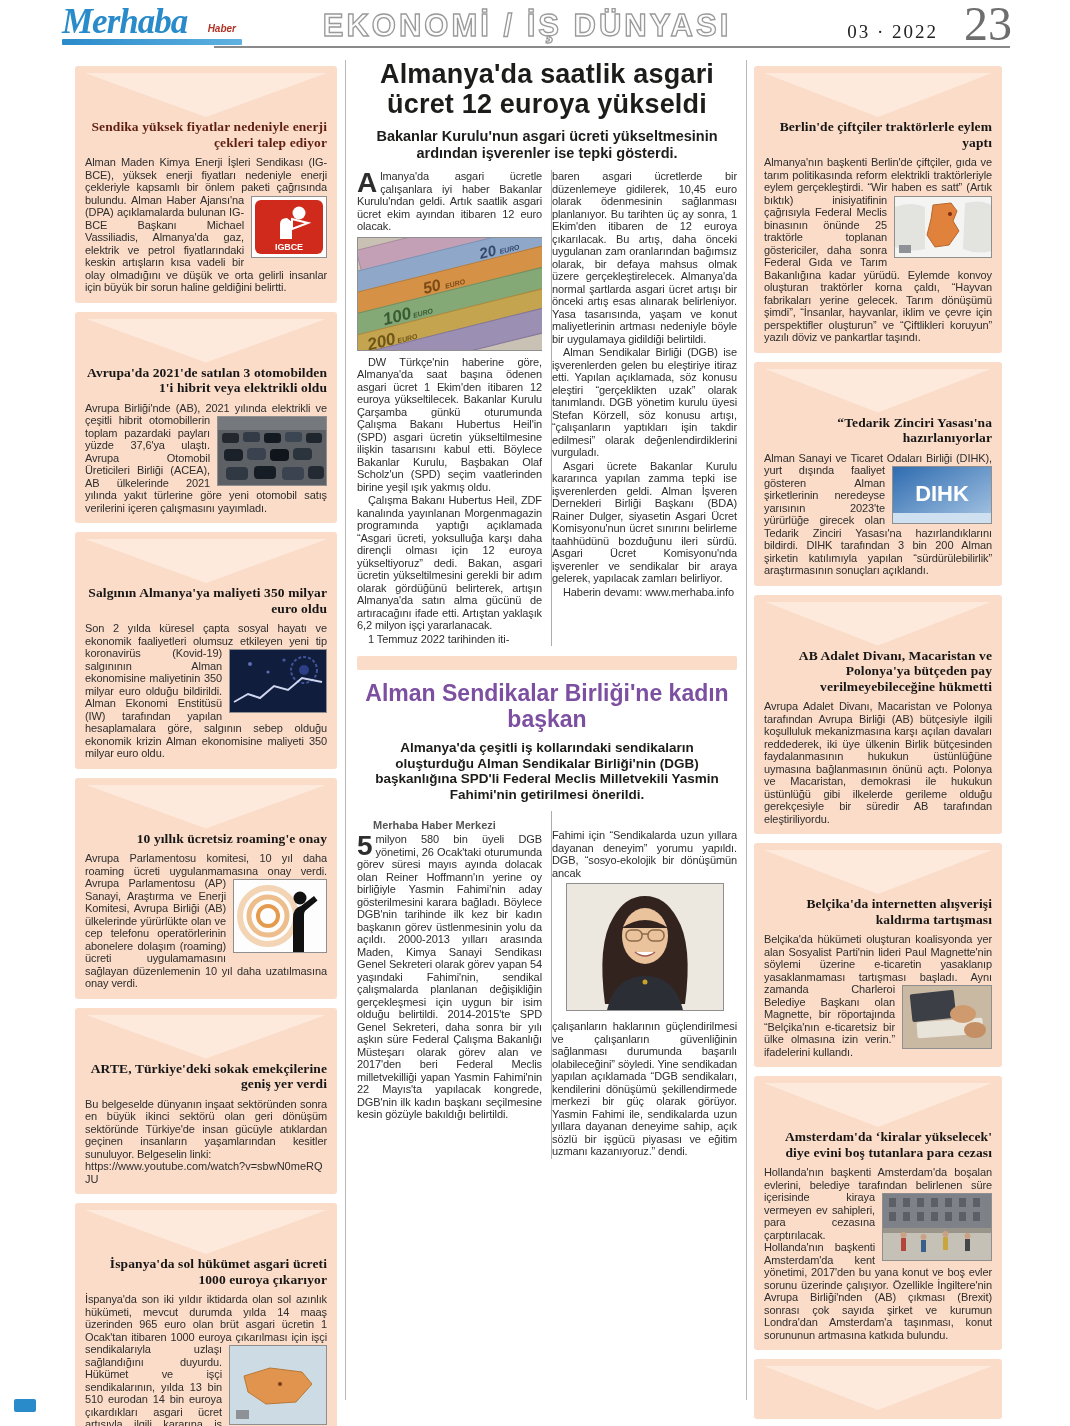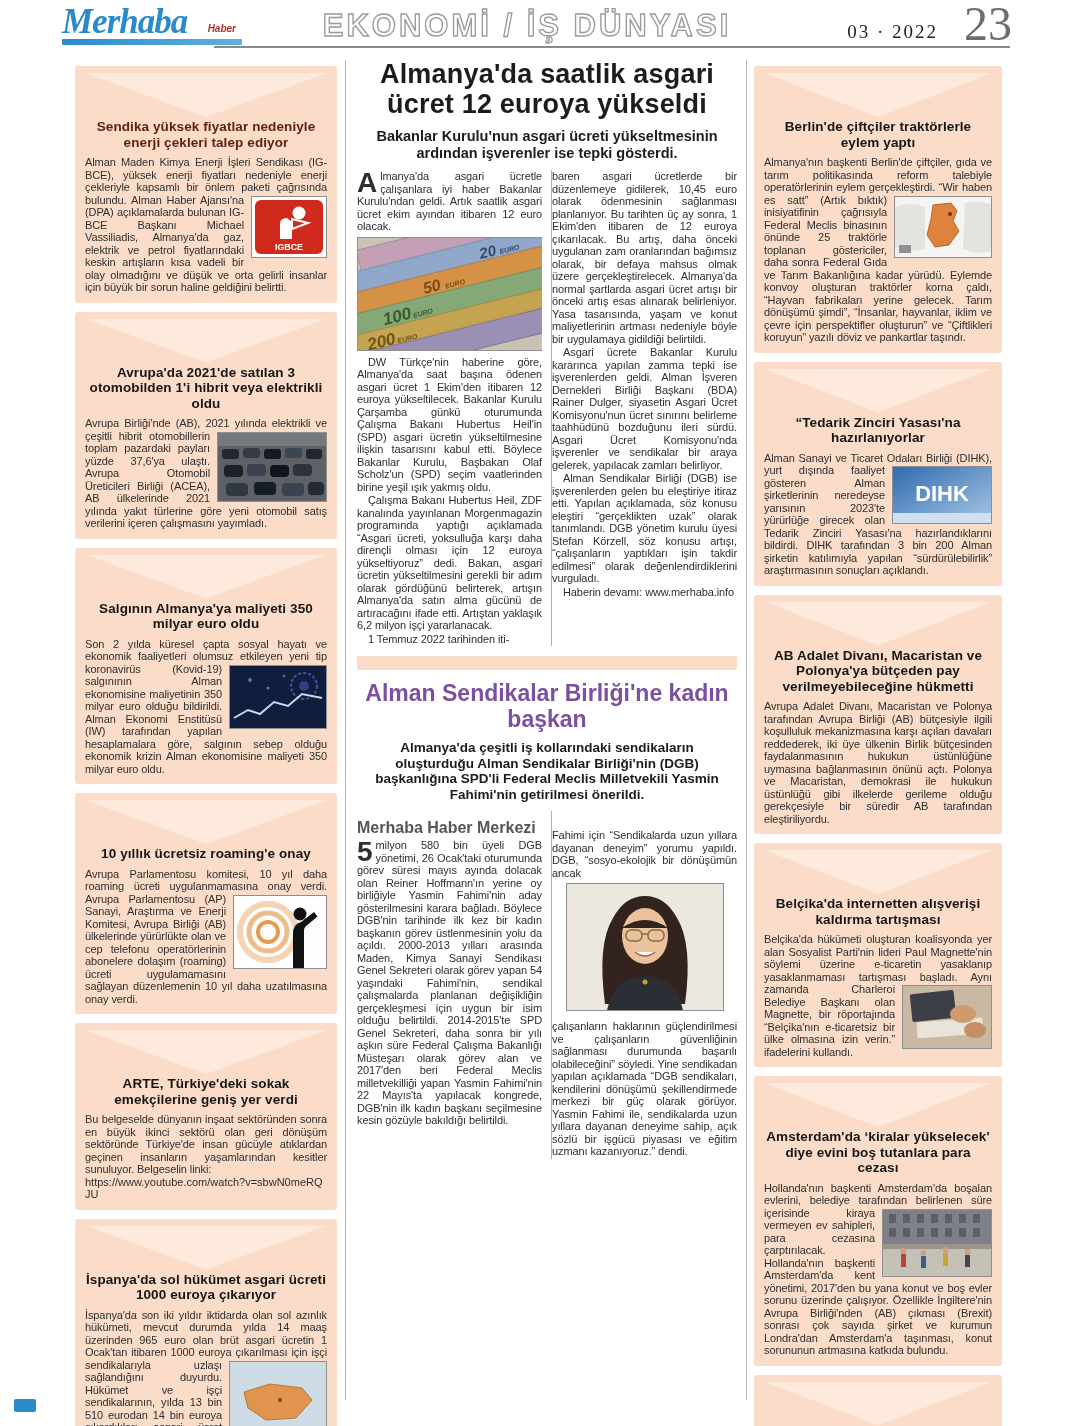--- a/index.html
+++ b/index.html
@@ -22,43 +22,43 @@
   .col-left{position:absolute;left:75px;top:66px;width:262px;}
   .col-center{position:absolute;left:357px;top:58px;width:380px;}
   .col-right{position:absolute;left:754px;top:66px;width:248px;}
   .vline{position:absolute;top:60px;height:1340px;width:1px;background:#b8b8b8;}
   .vl1{left:345px;} .vl2{left:746px;}
   
   .card{position:relative;background:#fbdcc8;border-radius:3px;padding:7px 10px 9px;margin-bottom:9px;overflow:hidden;}
   .notch{position:absolute;top:0;left:0;width:100%;height:44px;background:#fdeadd;
          clip-path:polygon(0 0,100% 0,50% 100%);}
   .card>*{position:relative;}
-  .h{font-weight:800;text-align:center;font-size:13.5px;line-height:15.5px;letter-spacing:.1px;
-     margin:2px 0 6px;color:#161616;}
+  .h{font-weight:800;text-align:right;font-size:13.5px;line-height:15.5px;letter-spacing:.1px;
+     margin:2px 0 6px;color:#161616;font-family:Liberation Serif, serif;}
   .h.maroon{color:#5f1f10;}
   .b{font-size:11px;line-height:12.5px;text-align:justify;color:#2e2e2e;margin:0;letter-spacing:-.1px;}
   .b::after{content:"";display:block;clear:both;}
   .linktext{font-size:11px;line-height:12.5px;word-break:break-all;color:#2e2e2e;}
   .fl{float:right;margin:2px 0 2px 7px;}
   .fl svg{display:block;border:1px solid #8f8f8f;background:#fff;}
   
   .mh{font-size:27px;line-height:29.5px;font-weight:800;text-align:center;color:#1c1c1a;
       letter-spacing:.2px;margin:2px 0 0;}
   .msub{font-size:14.5px;line-height:16.5px;font-weight:800;text-align:center;color:#1c1c1a;margin:9px 4px 0;}
   .twocol{display:flex;margin-top:9px;}
   .tc{flex:1;min-width:0;}
   .tc2{border-left:1px solid #adadad;margin-left:9px;}
   .p{font-size:11px;line-height:12.5px;text-align:justify;text-indent:11px;margin:0 0 1px;letter-spacing:-.1px;}
   .p.ni{text-indent:0;}
   .dc{float:left;font-size:28px;line-height:23px;font-weight:bold;padding:1px 3px 0 0;color:#2e2e2e;}
   .photo{display:block;border:1px solid #8f8f8f;margin:4px 0 5px;background:#fff;}
   .sep-band{height:14px;background:#fbdcc8;border-radius:2px;margin:10px 0 10px;}
   .ph{font-size:23px;line-height:26px;font-weight:800;text-align:center;color:#7c4fa1;margin:2px 0 0;}
   .psub{font-size:13.5px;line-height:15.5px;font-weight:800;text-align:center;color:#1c1c1a;margin:8px 2px 8px;}
-  .byline{font-size:16px;font-weight:bold;color:#555;margin:8px 0 2px;}
+  .byline{font-size:11px;font-weight:bold;color:#555;margin:8px 16px 2px;}
   .portrait-wrap{text-align:center;margin:4px 0 5px;}
   .portrait-wrap svg{border:1px solid #8f8f8f;}
   .corner-mark{position:absolute;left:14px;bottom:14px;width:22px;height:13px;background:#2a8bca;border-radius:2px;}
 </style>
 </head>
 <body>
 
 <div class="page">
 
   <div class="masthead">
@@ -213,22 +213,22 @@
                   </g>
                 </g>
               </svg>
             </span>
           <p class="p">DW Türkçe'nin haberine göre, Almanya'da saat başına ödenen asgari ücret 1 Ekim'den itibaren 12 euroya yükseltilecek. Bakanlar Kurulu Çarşamba günkü oturumunda Çalışma Bakanı Hubertus Heil'in (SPD) asgari ücretin yükseltilmesine ilişkin tasarısını kabul etti. Böylece Bakanlar Kurulu, Başbakan Olaf Scholz'un (SPD) seçim vaatlerinden birine yeşil ışık yakmış oldu.</p>
           <p class="p">Çalışma Bakanı Hubertus Heil, ZDF kanalında yayınlanan Morgenmagazin programında yaptığı açıklamada “Asgari ücreti, yoksulluğa karşı daha dirençli olması için 12 euroya yükseltiyoruz” dedi. Bakan, asgari ücretin yükseltilmesini gerekli bir adım olarak gördüğünü belirterek, artışın Almanya'da satın alma gücünü de artıracağını ifade etti. Artıştan yaklaşık 6,2 milyon işçi yararlanacak.</p>
           <p class="p">1 Temmuz 2022 tarihinden iti-</p>
         </div>
         <div class="tc tc2">
           <p class="p ni">baren asgari ücretlerde bir düzenlemeye gidilerek, 10,45 euro olarak ödenmesinin sağlanması planlanıyor. Bu tarihten üç ay sonra, 1 Ekim'den itibaren de 12 euroya çıkarılacak. Bu artış, daha önceki uygulanan zam oranlarından bağımsız olarak, bir defaya mahsus olmak üzere gerçekleştirelecek. Almanya'da normal şartlarda asgari ücret artışı bir önceki artış esas alınarak belirleniyor. Yasa tasarısında, yaşam ve konut maliyetlerinin artması nedeniyle böyle bir uygulamaya gidildiği belirtildi.</p>
+          <p class="p">Alman Sendikalar Birliği (DGB) ise işverenlerden gelen bu eleştiriye itiraz etti. Yapılan açıklamada, söz konusu eleştiri “gerçeklikten uzak” olarak tanımlandı. DGB yönetim kurulu üyesi Stefan Körzell, söz konusu artışı, “çalışanların yaptıkları işin takdir edilmesi” olarak değenlendirdiklerini vurguladı.</p>
           <p class="p">Asgari ücrete Bakanlar Kurulu kararınca yapılan zamma tepki ise işverenlerden geldi. Alman İşveren Dernekleri Birliği Başkanı (BDA) Rainer Dulger, siyasetin Asgari Ücret Komisyonu'nun ücret sınırını belirleme taahhüdünü bozduğunu ileri sürdü. Asgari Ücret Komisyonu'nda işverenler ve sendikalar bir araya gelerek, yapılacak zamları belirliyor.</p>
-          <p class="p">Alman Sendikalar Birliği (DGB) ise işverenlerden gelen bu eleştiriye itiraz etti. Yapılan açıklamada, söz konusu eleştiri “gerçeklikten uzak” olarak tanımlandı. DGB yönetim kurulu üyesi Stefan Körzell, söz konusu artışı, “çalışanların yaptıkları işin takdir edilmesi” olarak değenlendirdiklerini vurguladı.</p>
           <p class="p">Haberin devamı: www.merhaba.info</p>
         </div>
       </div>
     </div>
 
     <div class="sep-band"></div>
 
     <div>
       <div class="ph">Alman Sendikalar Birliği'ne kadın başkan</div>
       <div class="psub">Almanya'da çeşitli iş kollarındaki sendikaların oluşturduğu Alman Sendikalar Birliği'nin (DGB) başkanlığına SPD'li Federal Meclis Milletvekili Yasmin Fahimi'nin getirilmesi önerildi.</div>
@@ -255,21 +255,21 @@
         </div>
       </div>
     </div>
   </div>
 
   <div class="col-right">
 
     <div class="card">
       <div class="notch"></div>
       <div class="h">Berlin'de çiftçiler traktörlerle eylem yaptı</div>
-      <p class="b"><span>Almanya'nın başkenti Berlin'de çiftçiler, gıda ve tarım politikasında reform talebiyle operatörlerinin eylem gerçekleştirdi. “Wir haben es satt” </span><span class="fl">
+      <p class="b"><span>Almanya'nın başkenti Berlin'de çiftçiler, gıda ve tarım politikasında reform elektrikli traktörleriyle eylem gerçekleştirdi. “Wir haben es satt” </span><span class="fl">
             <svg width="96" height="60" viewBox="0 0 96 60">
               <rect width="96" height="60" fill="#f4f4f2"></rect>
               <path d="M0 10 Q16 4 30 10 L30 52 Q14 56 0 50 Z" fill="#e3e3e0"></path>
               <path d="M70 6 Q86 2 96 8 L96 54 Q82 58 68 52 Z" fill="#e3e3e0"></path>
               <path d="M38 8 L56 6 L62 14 L58 24 L64 34 L54 48 L40 50 L32 38 L36 22 Z" fill="#e0813c" stroke="#b9662c"></path>
               <circle cx="55" cy="17" r="2" fill="#7a2c12"></circle>
               <rect x="4" y="48" width="12" height="8" fill="#8e9296"></rect>
             </svg>
           </span><span>(Artık bıktık) inisiyatifinin çağrısıyla Federal Meclis binasının önünde 25 traktörle toplanan göstericiler, daha sonra Federal Gıda ve Tarım Bakanlığına kadar yürüdü. Eylemde konvoy oluşturan traktörler korna çaldı, “Hayvan fabrikaları yerine gelecek. Tarım dönüşümü şimdi”, “İnsanlar, hayvanlar, iklim ve çevre için perspektifler oluşturun” ve “Çiftlikleri koruyun” yazılı döviz ve pankartlar taşındı.</span></p>
     </div>

